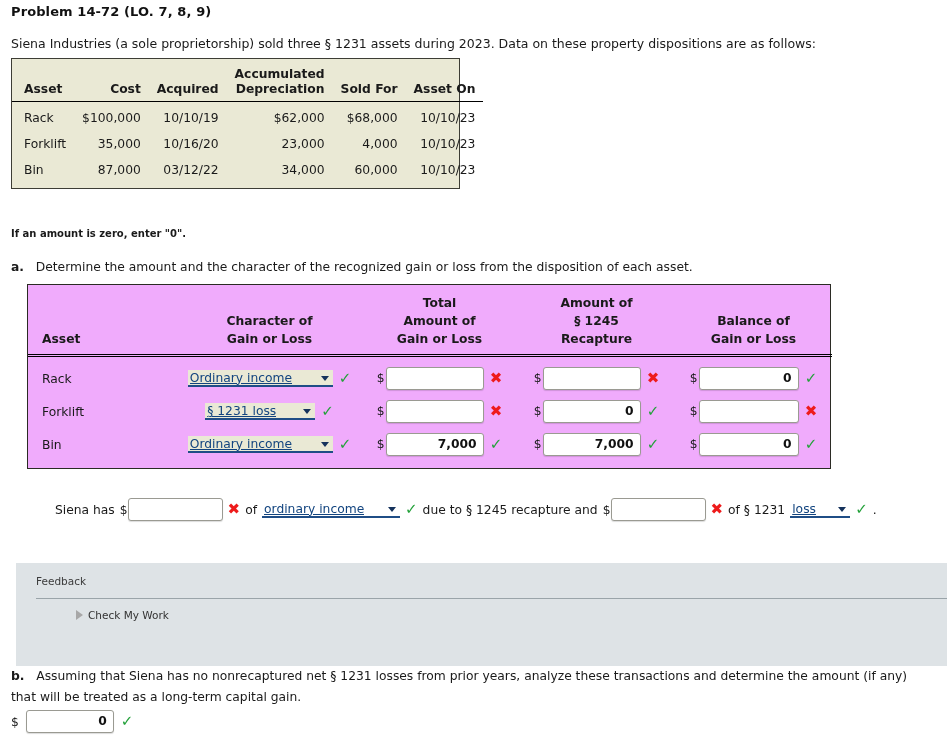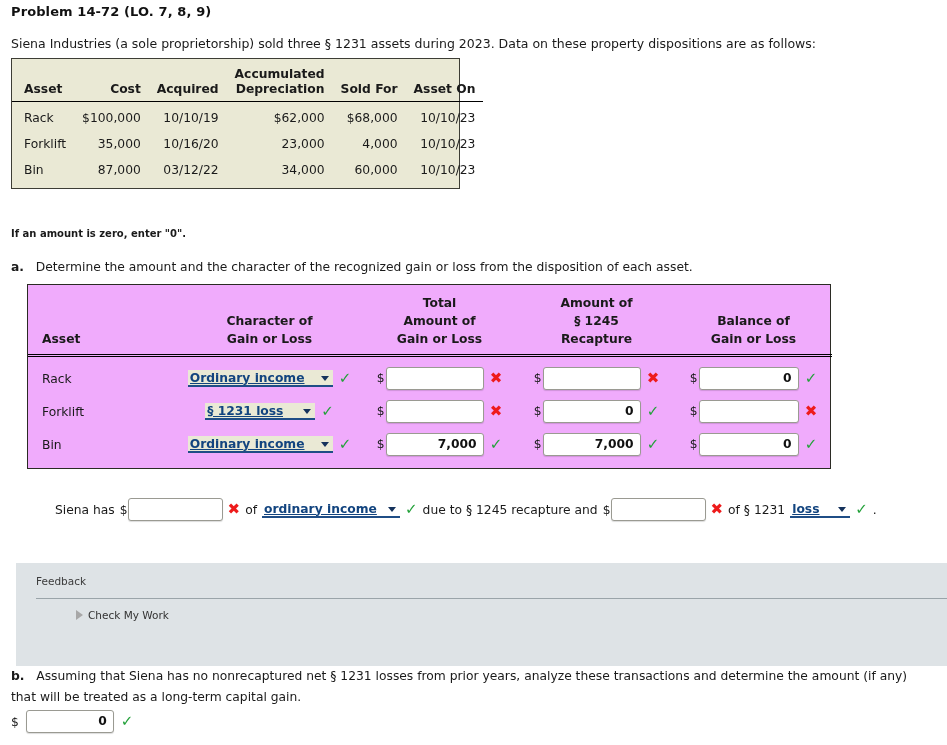--- a/index.html
+++ b/index.html
@@ -144,21 +144,21 @@
   
   .dropdown {
     position: relative;
     display: inline-flex;
     align-items: center;
     height: 17px;
     background: #eae9d5;
     border: none;
     border-bottom: 2px solid #1f4d86;
     color: #12447f;
-    font-weight: bold;
+    font-weight: normal;
     font-size: 12.3px;
     padding: 0 16px 0 2px;
     box-sizing: border-box;
     cursor: pointer;
     text-decoration: underline;
     text-underline-offset: 1px;
     white-space: nowrap;
   }
   .dropdown.w-wide { width: 145px; }
   .dropdown.w-med  { width: 110px; }

